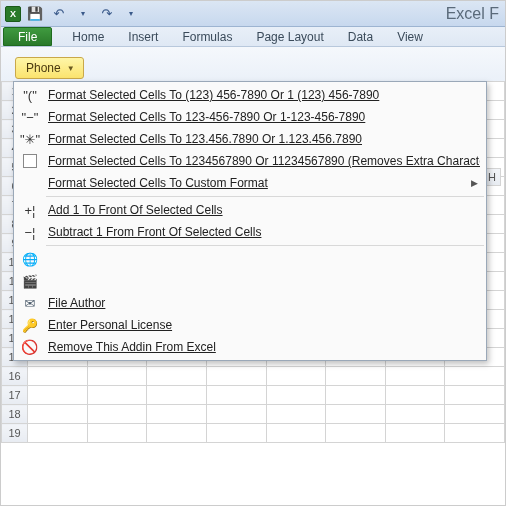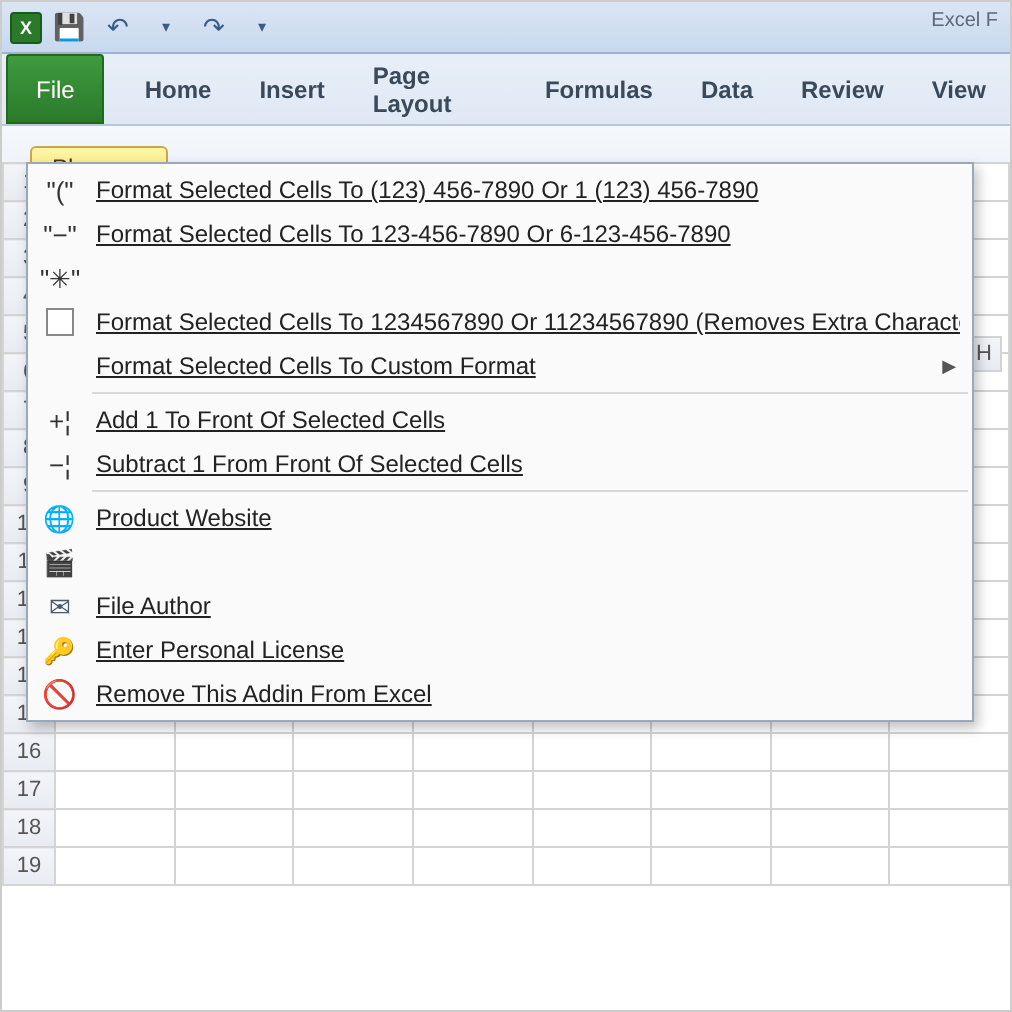--- a/index.html
+++ b/index.html
@@ -46,26 +46,26 @@
     align-items: center;
     justify-content: center;
     color: #3a5a8a;
     font-size: 13px;
   }
   .title-text {
     position: absolute;
     right: 6px;
     top: 4px;
     color: #5a6a7a;
-    font-size: 10px;
+    font-size: 16px;
     margin-left: 36px;
   }
   
   .ribbon-tabs {
-    height: 36px;
+    height: 20px;
     background: linear-gradient(#e8eff8, #dfe8f4);
     border-bottom: 1px solid #b8c8dc;
     display: flex;
     align-items: stretch;
     padding-left: 2px;
   }
   .file-tab {
     background: linear-gradient(#3f9a3f, #2a7a2a);
     color: #fff;
     padding: 3px 14px;
@@ -75,21 +75,20 @@
     align-items: center;
     font-size: 12px;
     margin-right: 8px;
   }
   .ribbon-tab {
     padding: 4px 12px;
     color: #3a4a5a;
     display: flex;
     align-items: center;
     cursor: default;
-    font-weight: bold;
   }
   
   .toolbar-row {
     height: 43px;
     background: linear-gradient(#f5f8fc, #e8eff8);
     border-bottom: 1px solid #c8d4e4;
     display: flex;
     align-items: center;
     padding-left: 14px;
   }
@@ -219,24 +218,23 @@
     <div class="qat-btn">↷</div>
     <div class="qat-btn" style="font-size:8px">▾</div>
   </div>
   <div class="title-text">Excel F</div>
 </div>
 
 <div class="ribbon-tabs">
   <div class="file-tab">File</div>
   <div class="ribbon-tab">Home</div>
   <div class="ribbon-tab">Insert</div>
+  <div class="ribbon-tab">Formulas</div>
   <div class="ribbon-tab">Page Layout</div>
-  <div class="ribbon-tab">Formulas</div>
   <div class="ribbon-tab">Data</div>
-  <div class="ribbon-tab">Review</div>
   <div class="ribbon-tab">View</div>
 </div>
 
 <div class="toolbar-row">
   <div class="phone-btn">
     <span>Phone</span>
     <span class="caret">▼</span>
   </div>
 </div>
 
@@ -459,24 +457,25 @@
 <div class="col-h-vis">H</div>
 
 <div class="dropdown">
 
   <div class="menu-item">
     <span class="menu-icon">"("</span>
     <span class="menu-label">Format Selected Cells To (123) 456-7890 Or 1 (123) 456-7890</span>
   </div>
   <div class="menu-item">
     <span class="menu-icon">"−"</span>
-    <span class="menu-label">Format Selected Cells To 123-456-7890 Or 6-123-456-7890</span>
+    <span class="menu-label">Format Selected Cells To 123-456-7890 Or 1-123-456-7890</span>
   </div>
   <div class="menu-item">
     <span class="menu-icon">"✳"</span>
+    <span class="menu-label">Format Selected Cells To 123.456.7890 Or 1.123.456.7890</span>
   </div>
   <div class="menu-item">
     <span class="menu-icon">
         <span class="icon-box"></span>
       </span>
     <span class="menu-label">Format Selected Cells To 1234567890 Or 11234567890 (Removes Extra Characters)</span>
   </div>
   <div class="menu-item">
     <span class="menu-icon"></span>
     <span class="menu-label">Format Selected Cells To Custom Format</span>
@@ -489,21 +488,20 @@
     <span class="menu-label">Add 1 To Front Of Selected Cells</span>
   </div>
   <div class="menu-item">
     <span class="menu-icon">−¦</span>
     <span class="menu-label">Subtract 1 From Front Of Selected Cells</span>
   </div>
   <div class="menu-sep"></div>
 
   <div class="menu-item">
     <span class="menu-icon icon-globe">🌐</span>
-    <span class="menu-label">Product Website</span>
   </div>
   <div class="menu-item">
     <span class="menu-icon icon-video">🎬</span>
   </div>
   <div class="menu-item">
     <span class="menu-icon icon-mail">✉</span>
     <span class="menu-label">File Author</span>
   </div>
   <div class="menu-item">
     <span class="menu-icon icon-key">🔑</span>

